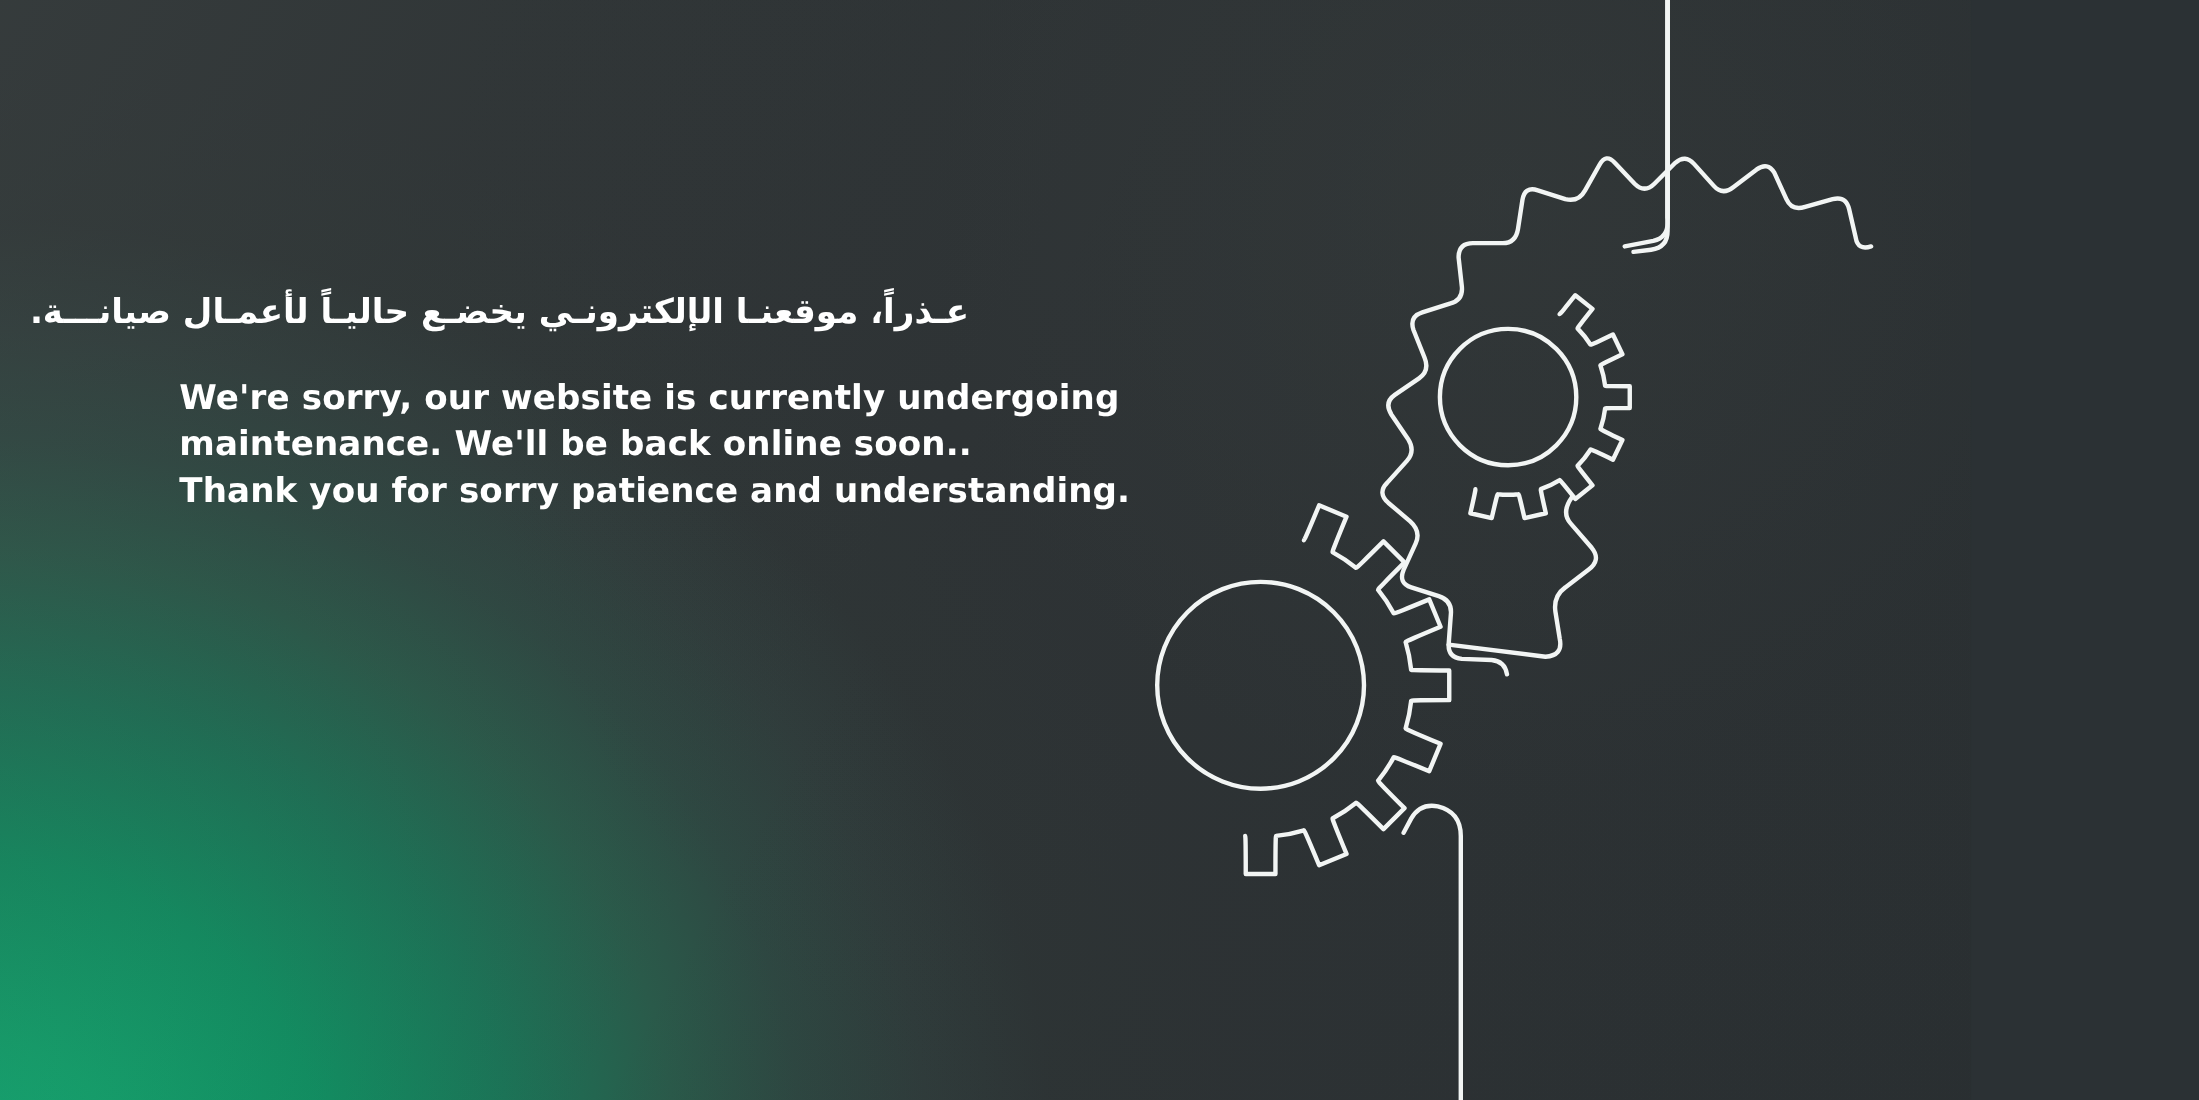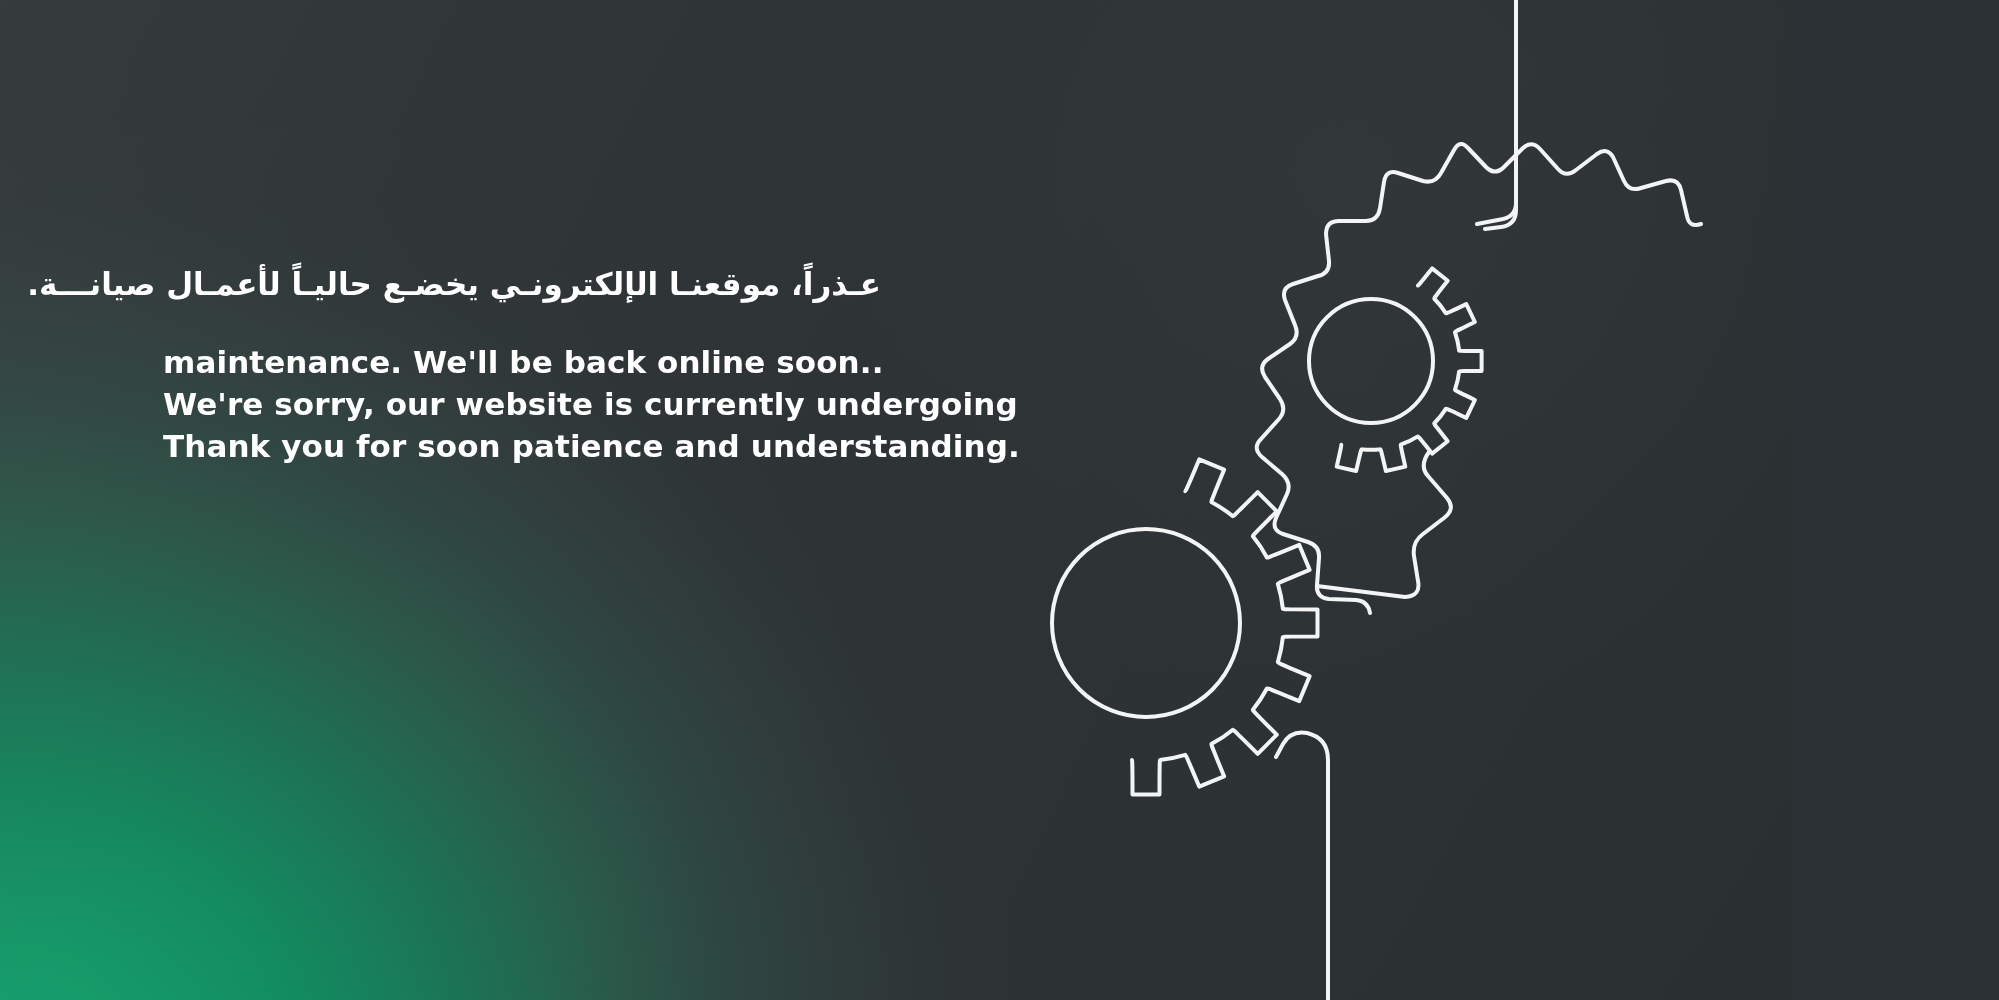--- a/index.html
+++ b/index.html
@@ -379,20 +379,20 @@
     </svg>
   </div>
 
   <div class="content">
 
     <div class="ar-block" dir="rtl">
       <span class="ar-line">عـذراً، موقعنـا الإلكترونـي يخضـع حاليـاً لأعمـال صيانـــة.</span>
     </div>
 
     <div class="en-block" dir="ltr">
+      <span class="en-line">We're sorry, our website is currently undergoing</span>
       <span class="en-line">maintenance. We'll be back online soon..</span>
-      <span class="en-line">We're sorry, our website is currently undergoing</span>
-      <span class="en-line">Thank you for soon patience and understanding.</span>
+      <span class="en-line">Thank you for sorry patience and understanding.</span>
     </div>
 
   </div>
 
 </div>
 
 </body></html>

